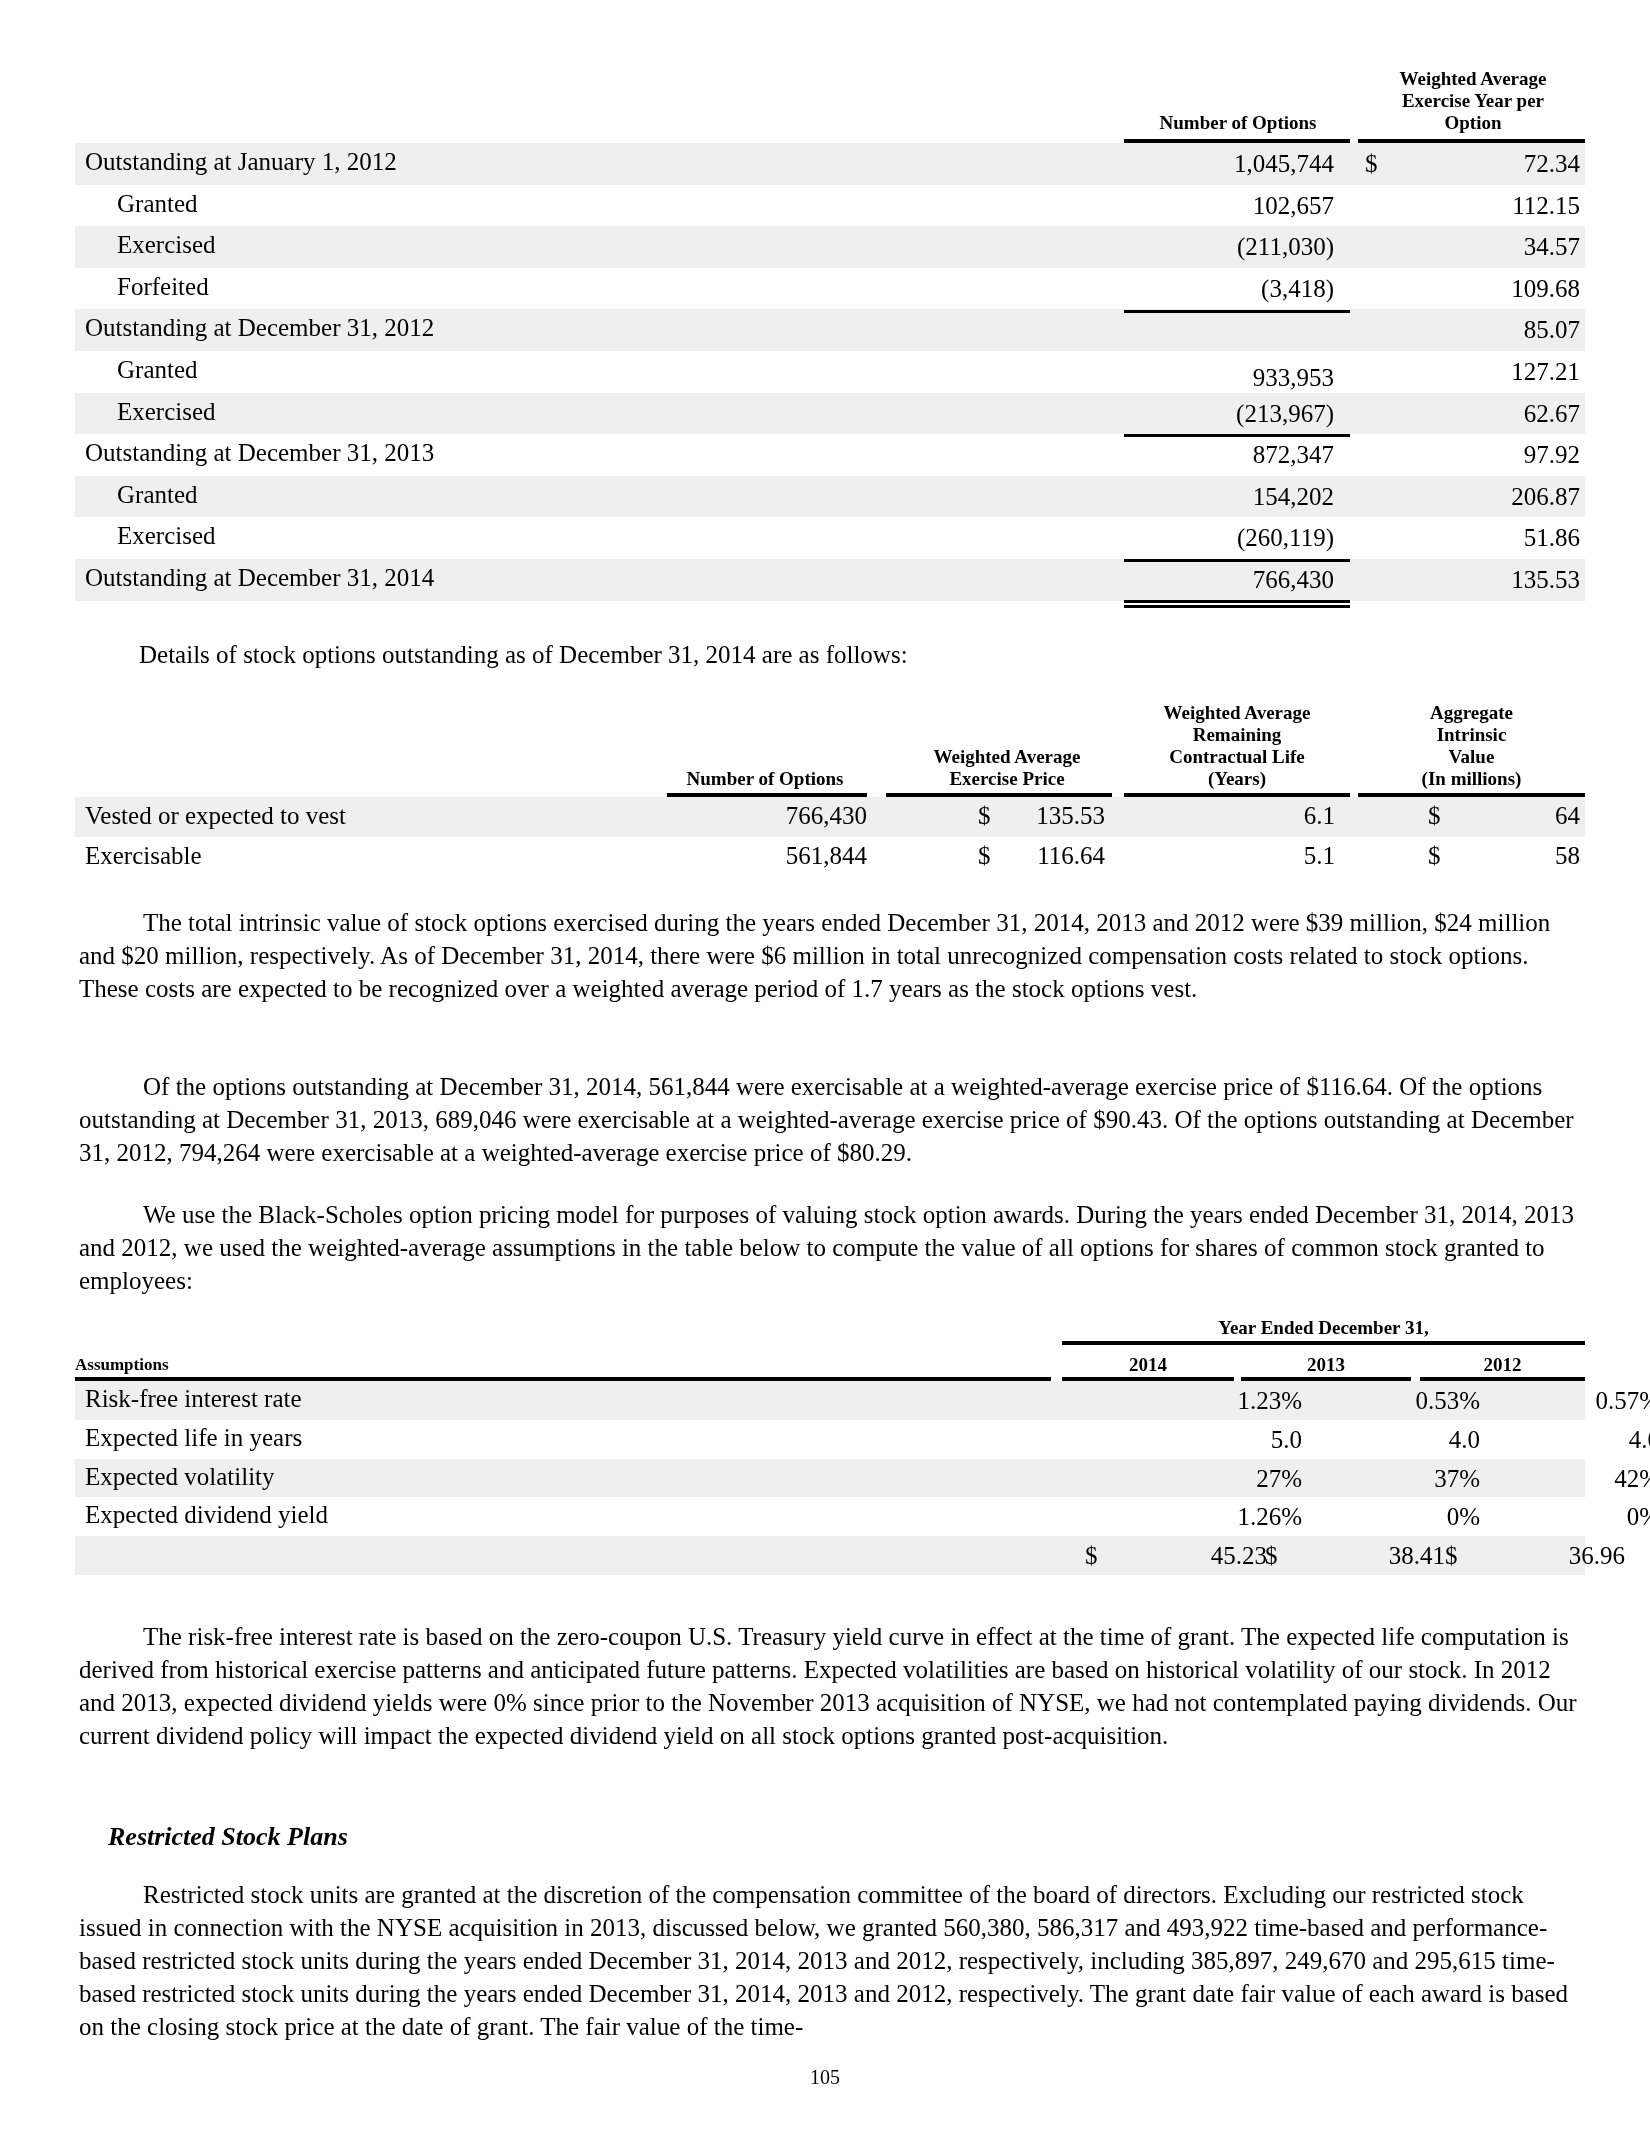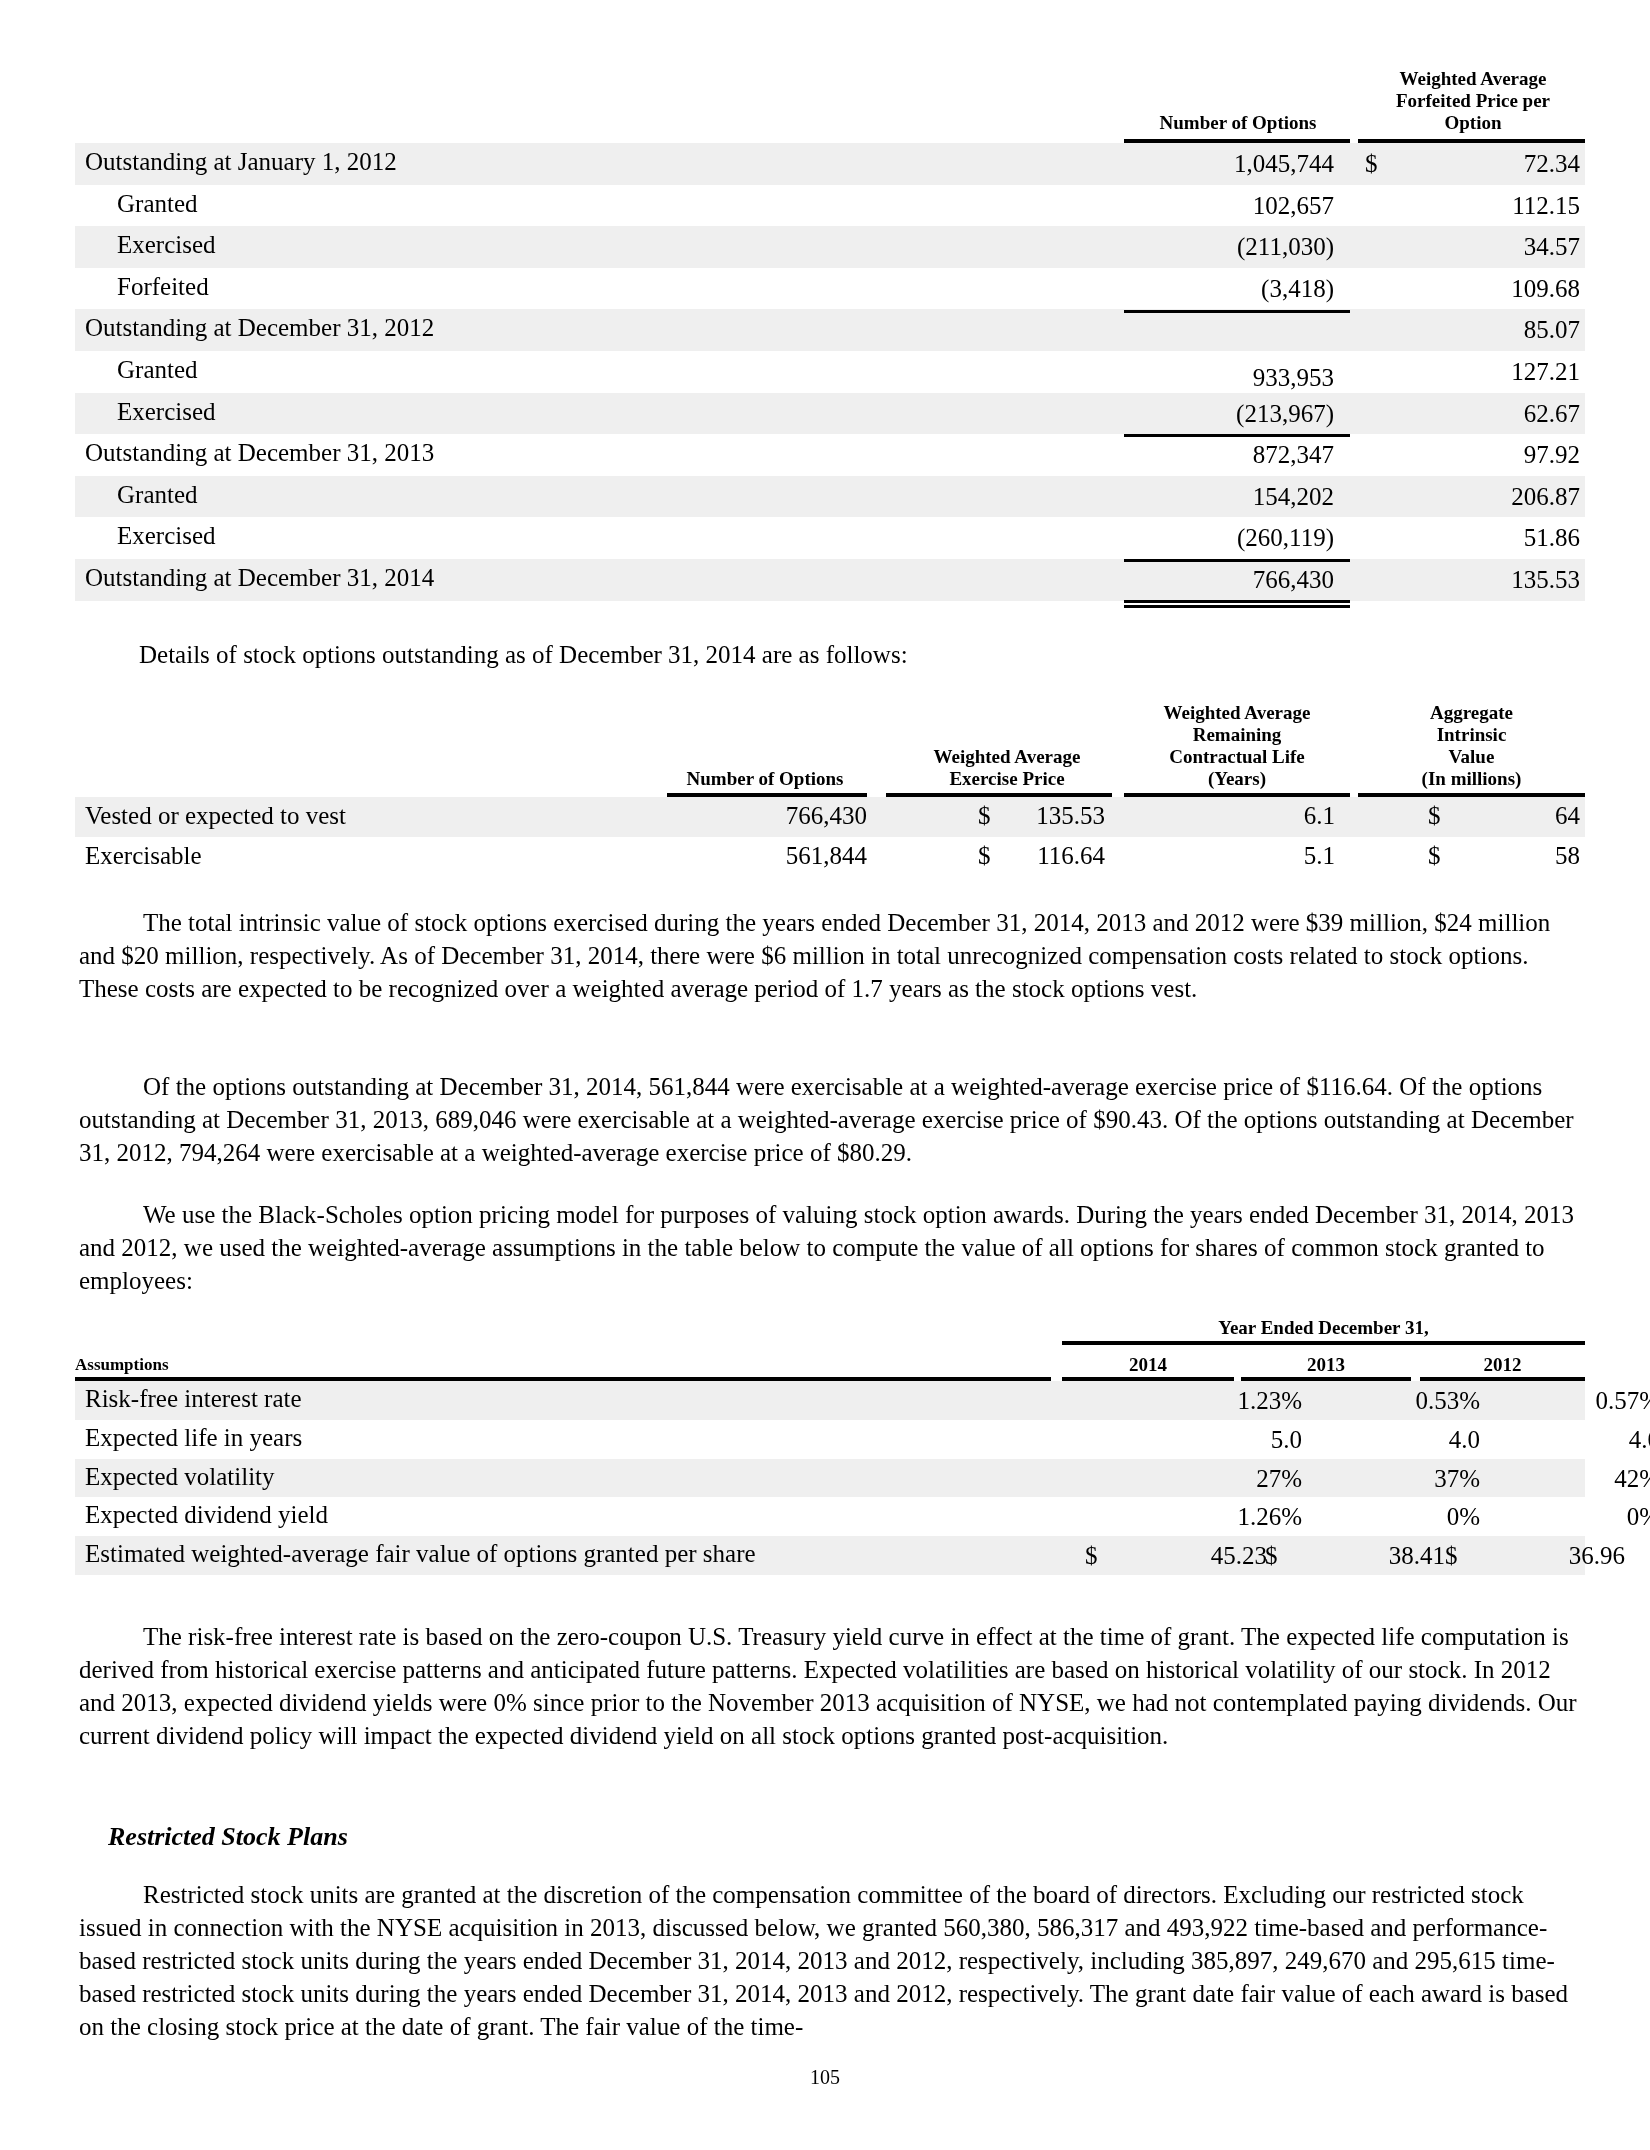--- a/index.html
+++ b/index.html
@@ -19,21 +19,21 @@
   .para p { margin: 4px; text-indent: 64px; }
   .row { position: absolute; left: 75px; width: 1510px; height: 40px; }
 </style>
 </head>
 <body>
 
 <div>
   <div class="abs hdr" style="left:1128px; top:112px; width:220px;">Number of Options</div>
   <div class="abs hdr" style="left:1360px; top:68px; width:226px;">
     <div>Weighted Average</div>
-    <div>Forfeited Price per</div>
+    <div>Exercise Year per</div>
     <div>Option</div>
   </div>
   <div class="rule" style="left:1124px; top:139px; width:226px;"></div>
   <div class="rule" style="left:1358px; top:139px; width:227px;"></div>
   <div id="t1-rows">
       <div class="row shade" style="top: 143px; height: 41.6px;">
         <div class="abs cell" style="left:10px; top:4px;">Outstanding at January 1, 2012</div>
         <div class="abs cell r" style="left:1049px; width:210px; top:6px;">1,045,744</div>
         <div class="abs cell" style="left:1290px; top:6px;">$</div>
         <div class="abs cell r" style="left:1340px; width:165px; top:6px;">72.34</div>
@@ -192,21 +192,20 @@
         <div class="abs cell r" style="left:1215px; width:190px; top:5px;">37%</div>
         <div class="abs cell r" style="left:1395px; width:190px; top:5px;">42%</div>
       </div>
       <div class="row" style="top: 1497.4px; height: 38.8px;">
         <div class="abs cell" style="left:10px; top:3px;">Expected dividend yield</div>
         <div class="abs cell r" style="left:1035px; width:192px; top:5px;">1.26%</div>
         <div class="abs cell r" style="left:1215px; width:190px; top:5px;">0%</div>
         <div class="abs cell r" style="left:1395px; width:190px; top:5px;">0%</div>
       </div>
       <div class="row shade" style="top: 1536.2px; height: 38.8px;">
-        <div class="abs cell" style="left:10px; top:3px;">Estimated weighted-average fair value of options granted per share</div>
         <div class="abs cell" style="left:1010px; top:5px;">$</div>
         <div class="abs cell r" style="left:1035px; width:157px; top:5px;">45.23</div>
         <div class="abs cell" style="left:1190px; top:5px;">$</div>
         <div class="abs cell r" style="left:1215px; width:155px; top:5px;">38.41</div>
         <div class="abs cell" style="left:1370px; top:5px;">$</div>
         <div class="abs cell r" style="left:1395px; width:155px; top:5px;">36.96</div>
       </div>
     </div>
 </div>
 

